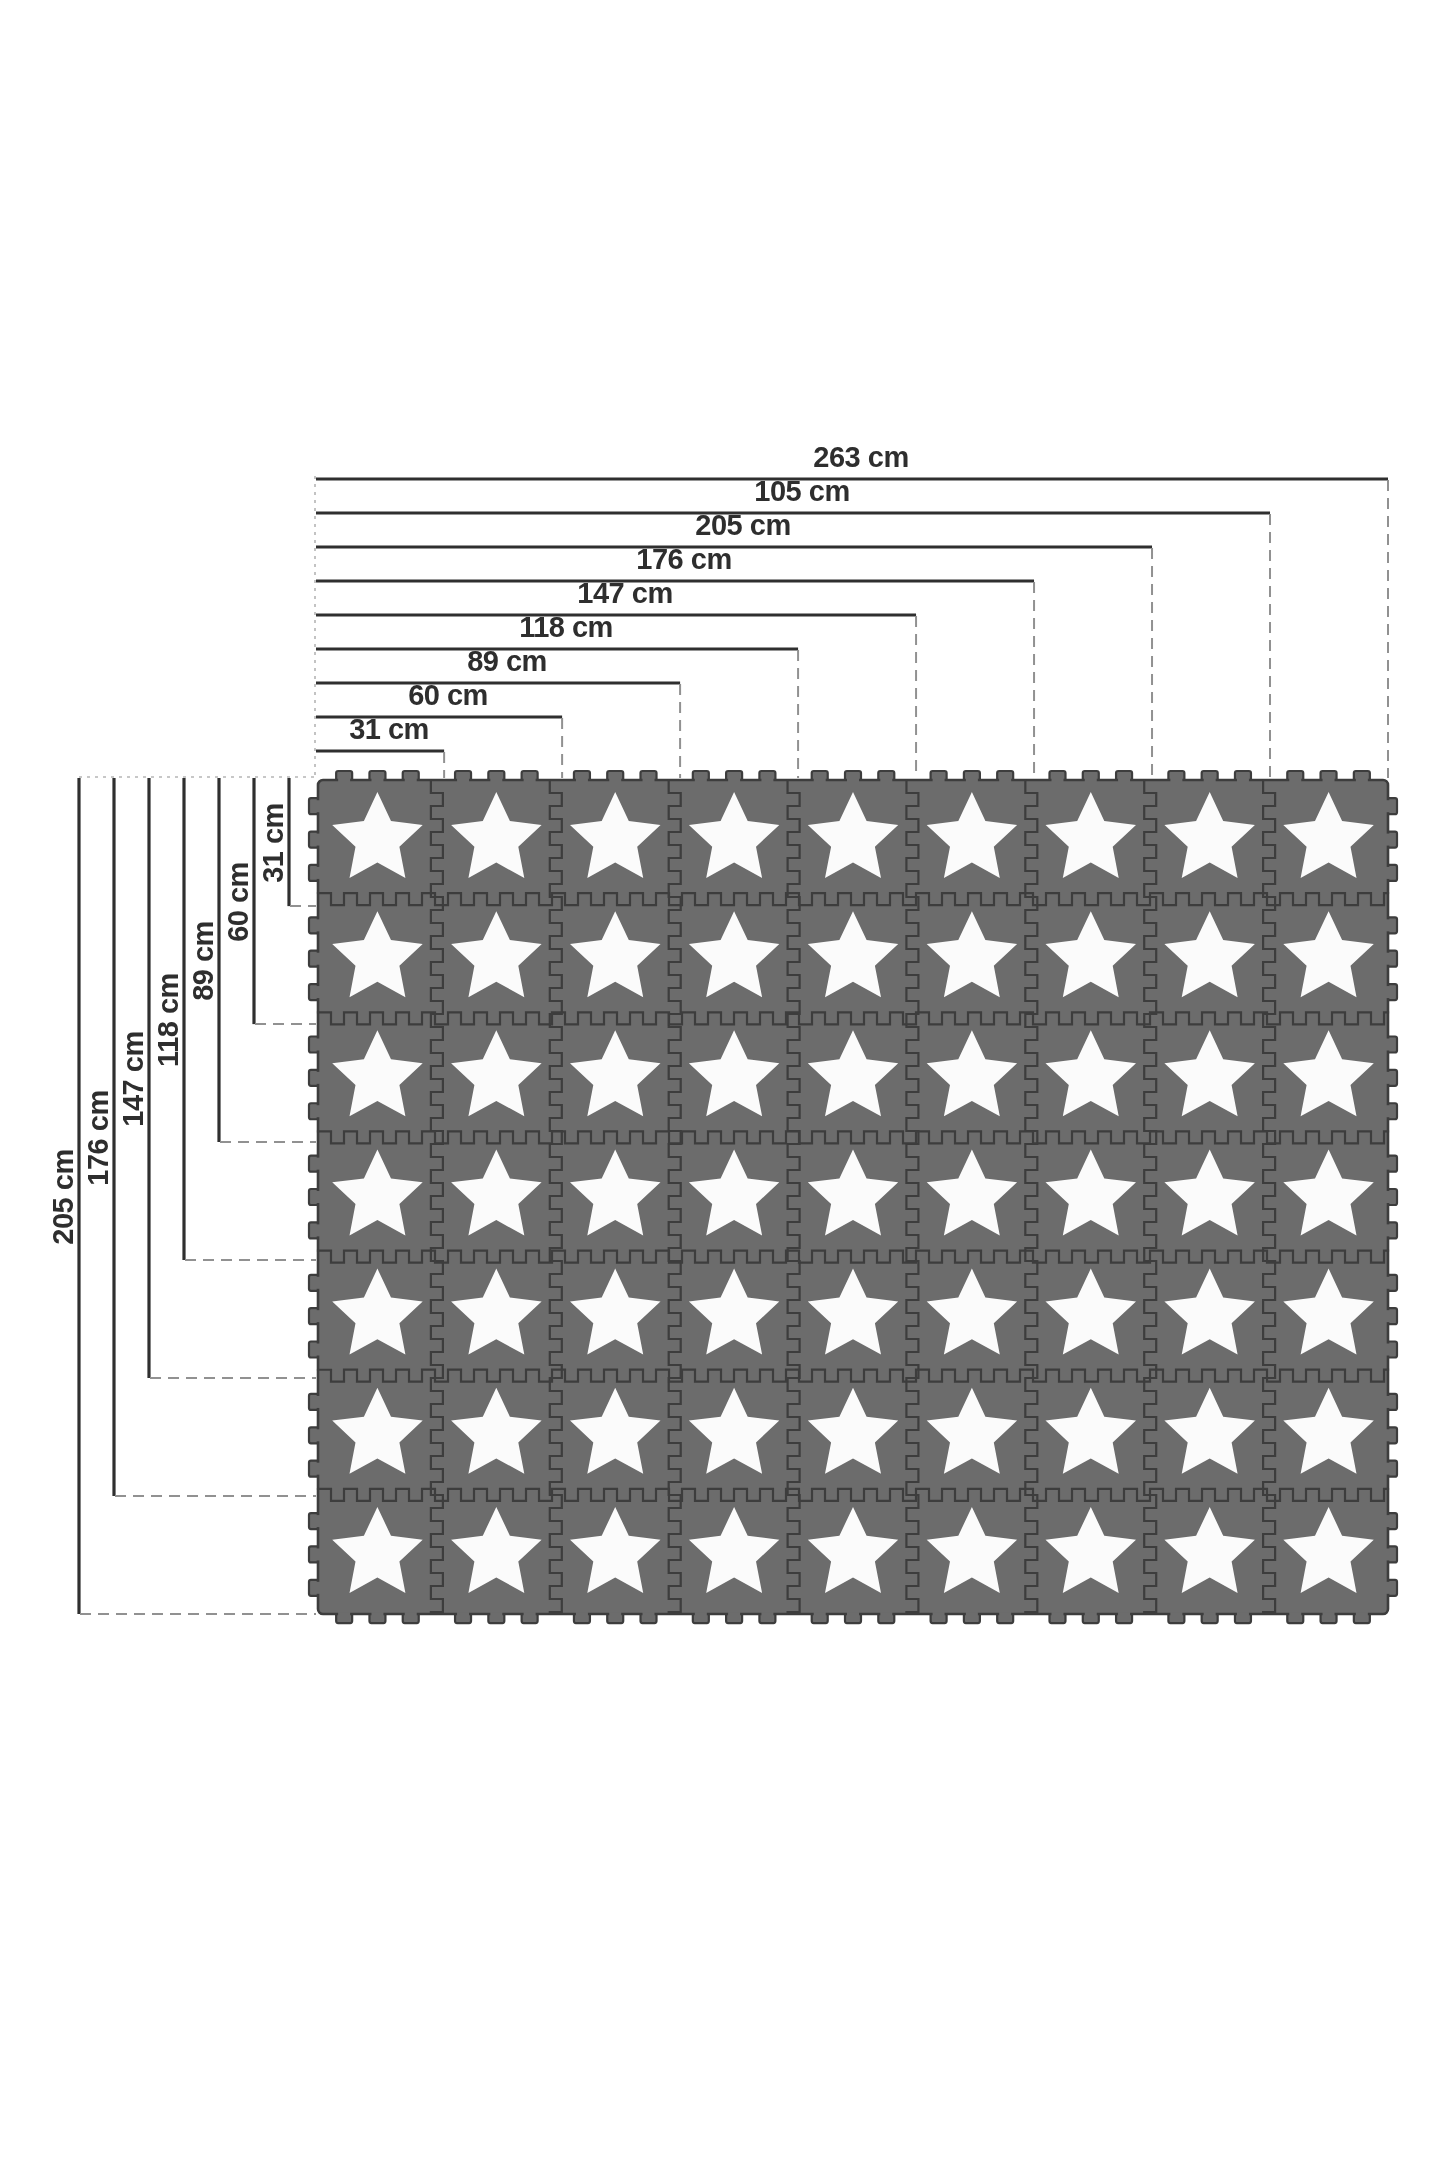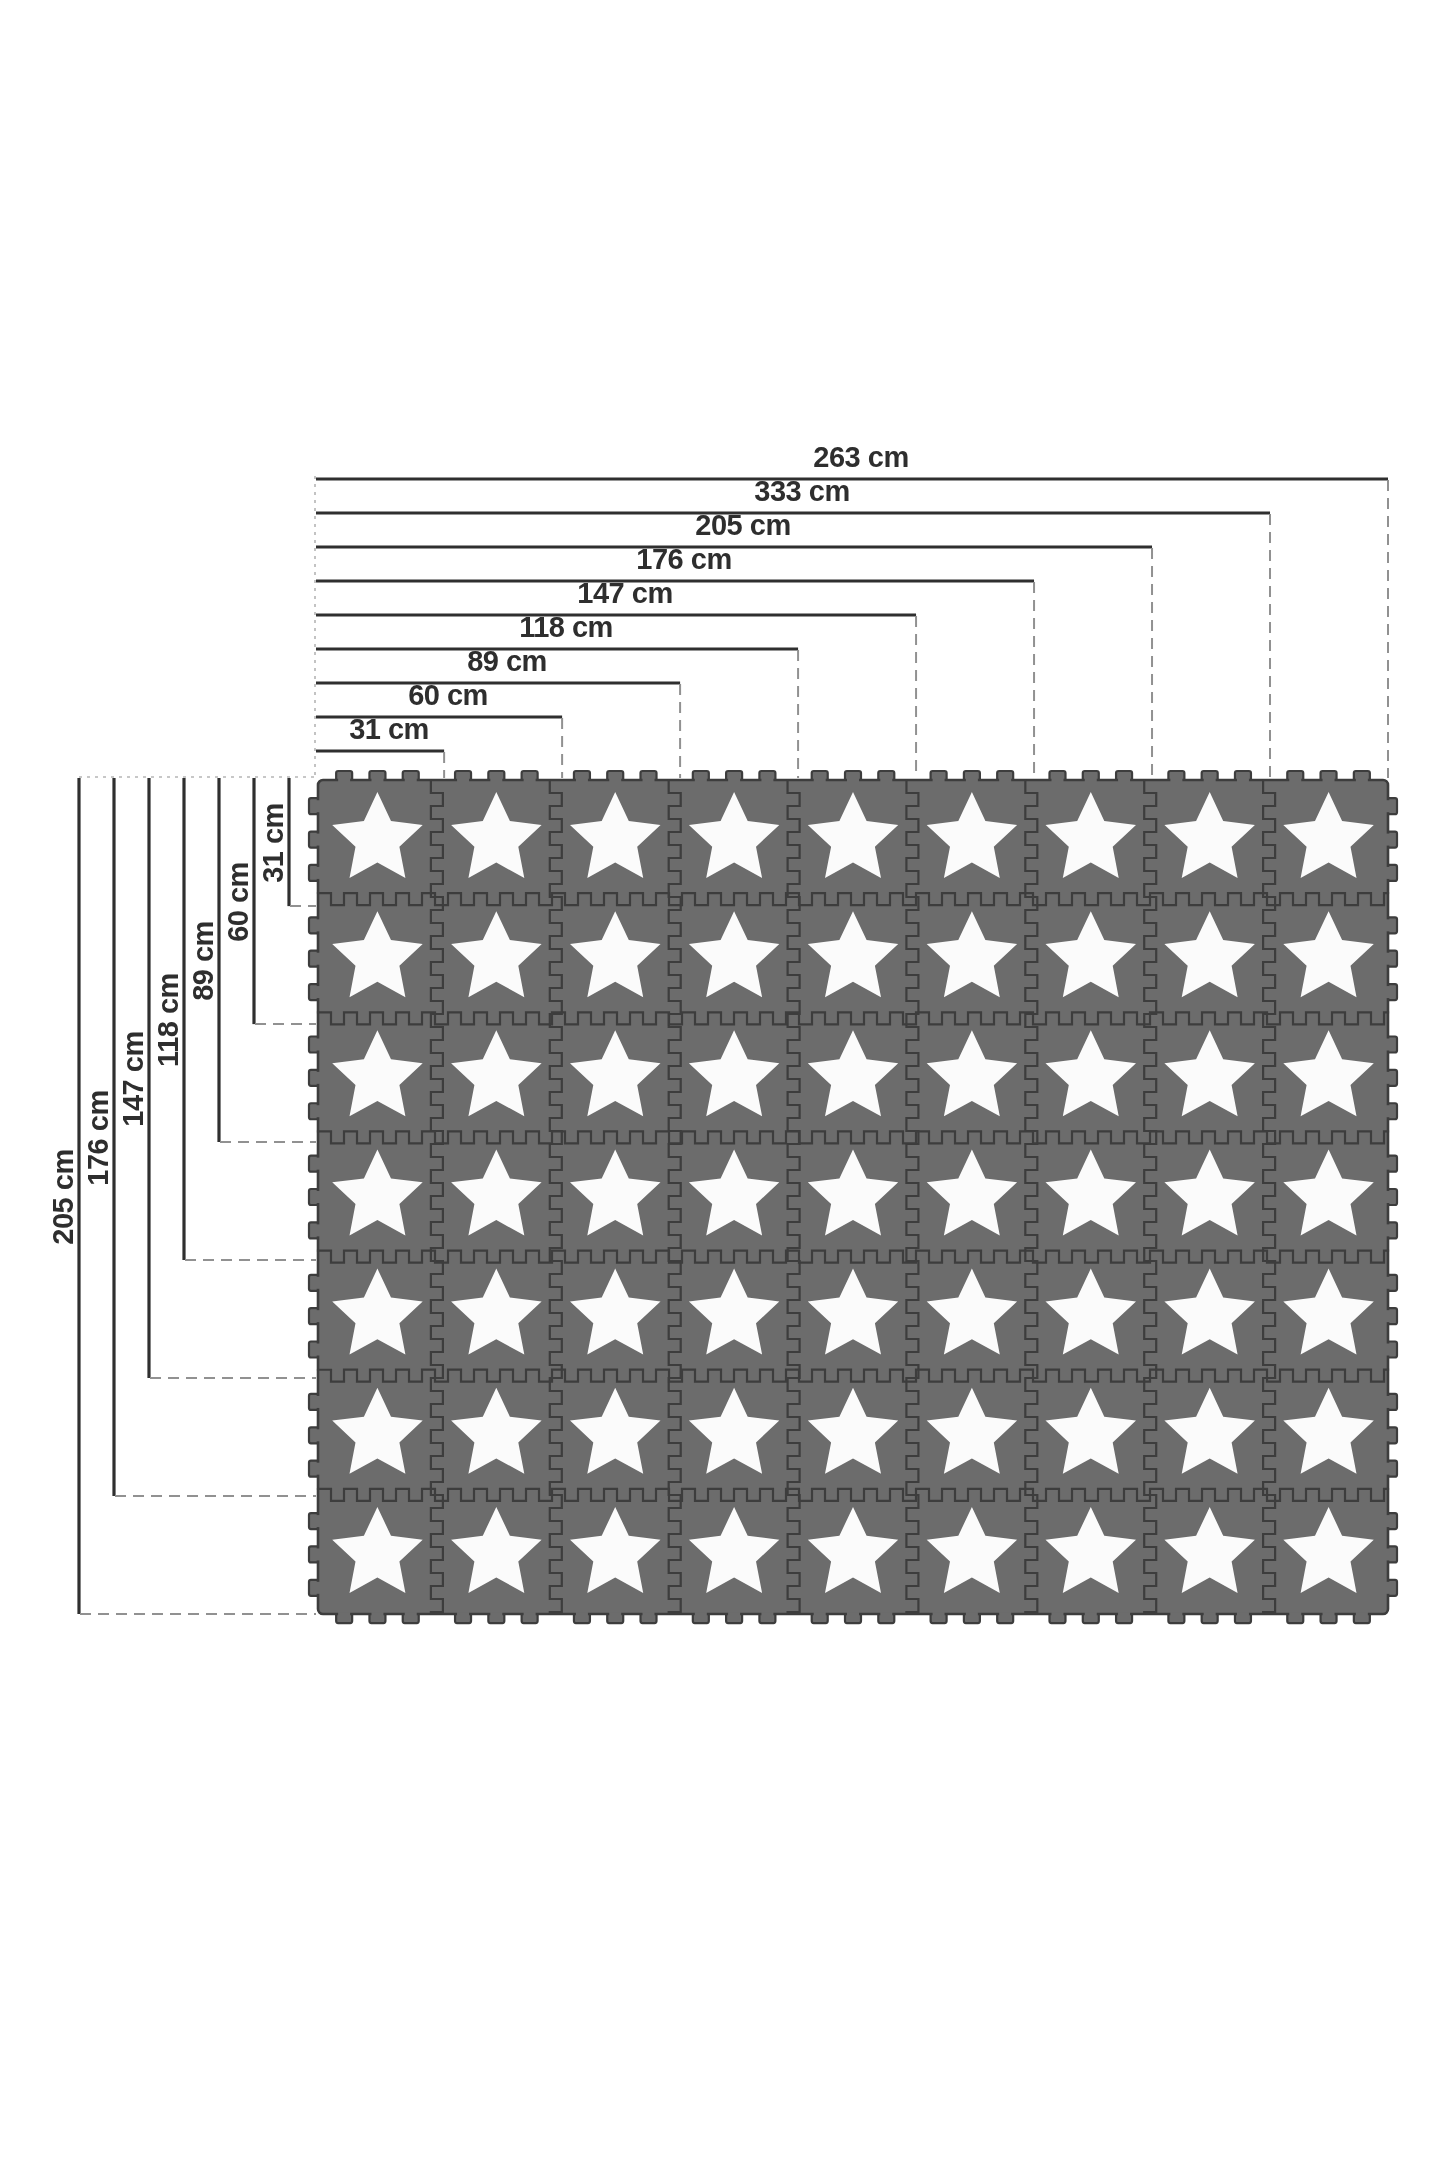--- a/index.html
+++ b/index.html
@@ -369,21 +369,21 @@
           <polygon points="535.0,726.9 548.6,755.8 580.2,759.8 556.9,781.6 563.0,812.9 535.0,797.5 507.0,812.9 513.1,781.6 489.8,759.8 521.4,755.8"></polygon>
           <polygon points="653.9,726.9 667.4,755.8 699.1,759.8 675.8,781.6 681.8,812.9 653.9,797.5 625.9,812.9 632.0,781.6 608.7,759.8 640.3,755.8"></polygon>
           <polygon points="772.8,726.9 786.3,755.8 818.0,759.8 794.7,781.6 800.7,812.9 772.8,797.5 744.8,812.9 750.8,781.6 727.5,759.8 759.2,755.8"></polygon>
           <polygon points="891.7,726.9 905.2,755.8 936.9,759.8 913.6,781.6 919.6,812.9 891.7,797.5 863.7,812.9 869.7,781.6 846.4,759.8 878.1,755.8"></polygon>
           <polygon points="1010.6,726.9 1024.1,755.8 1055.8,759.8 1032.5,781.6 1038.5,812.9 1010.6,797.5 982.6,812.9 988.6,781.6 965.3,759.8 997.0,755.8"></polygon>
         </g>
       </g>
     </svg>
   <div id="label-layer">
       <span class="dim-label top" style="left: 853px; top: 472px;">263 cm</span>
-      <span class="dim-label top" style="left: 794.008px; top: 506px;">333 cm</span>
+      <span class="dim-label top" style="left: 794.008px; top: 506px;">105 cm</span>
       <span class="dim-label top" style="left: 735.015px; top: 540px;">205 cm</span>
       <span class="dim-label top" style="left: 676.023px; top: 574px;">176 cm</span>
       <span class="dim-label top" style="left: 617.03px; top: 608px;">147 cm</span>
       <span class="dim-label top" style="left: 558.038px; top: 642px;">118 cm</span>
       <span class="dim-label top" style="left: 499.046px; top: 676px;">89 cm</span>
       <span class="dim-label top" style="left: 440.053px; top: 710px;">60 cm</span>
       <span class="dim-label top" style="left: 381.061px; top: 744px;">31 cm</span>
       <span class="dim-label left" style="left: 55px; top: 1197.02px;">205 cm</span>
       <span class="dim-label left" style="left: 90px; top: 1138.02px;">176 cm</span>
       <span class="dim-label left" style="left: 125px; top: 1079.03px;">147 cm</span>

